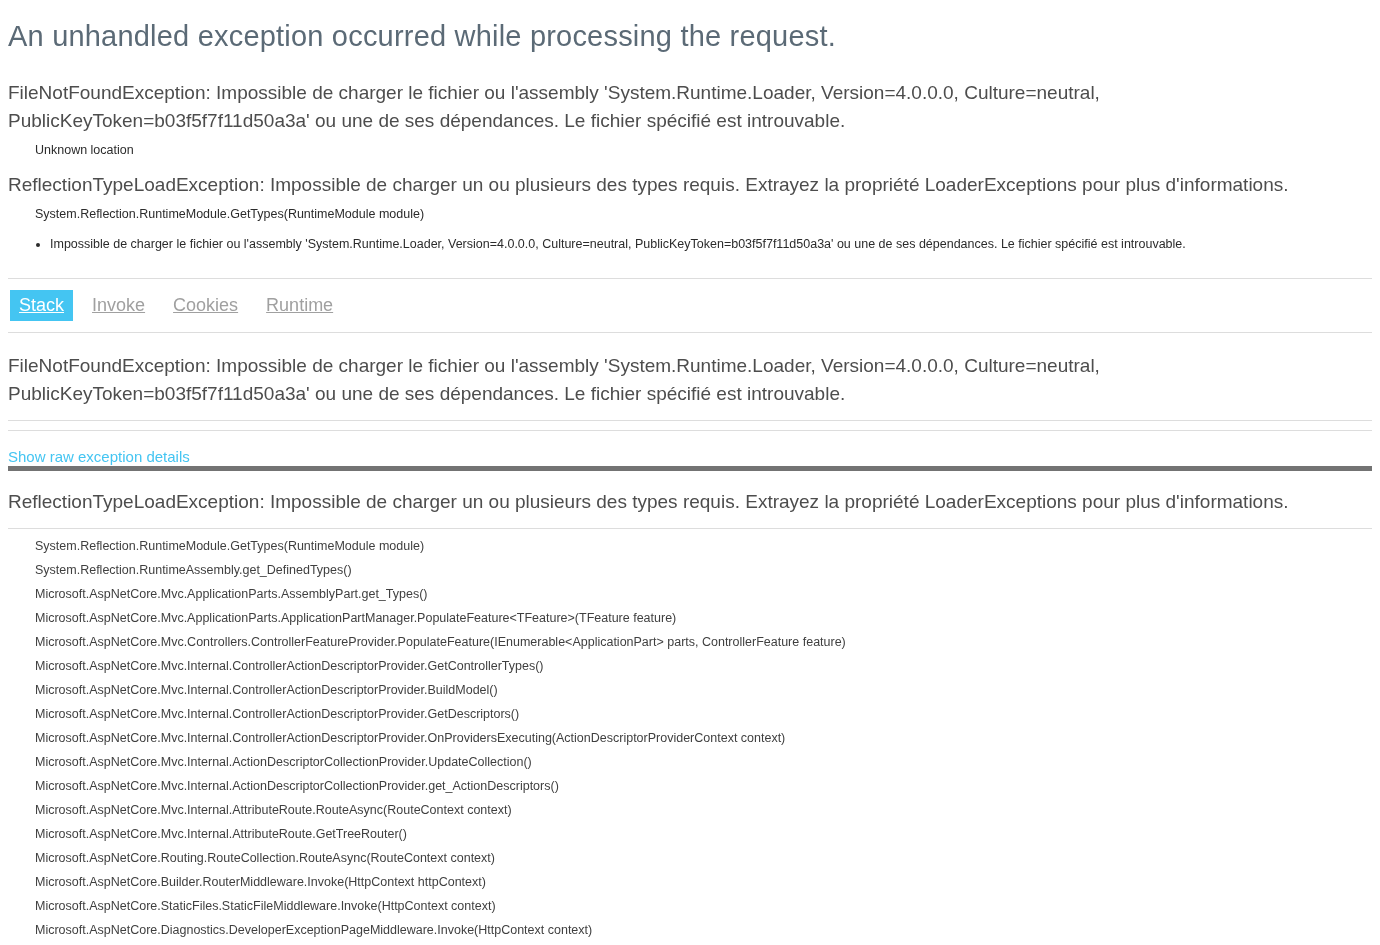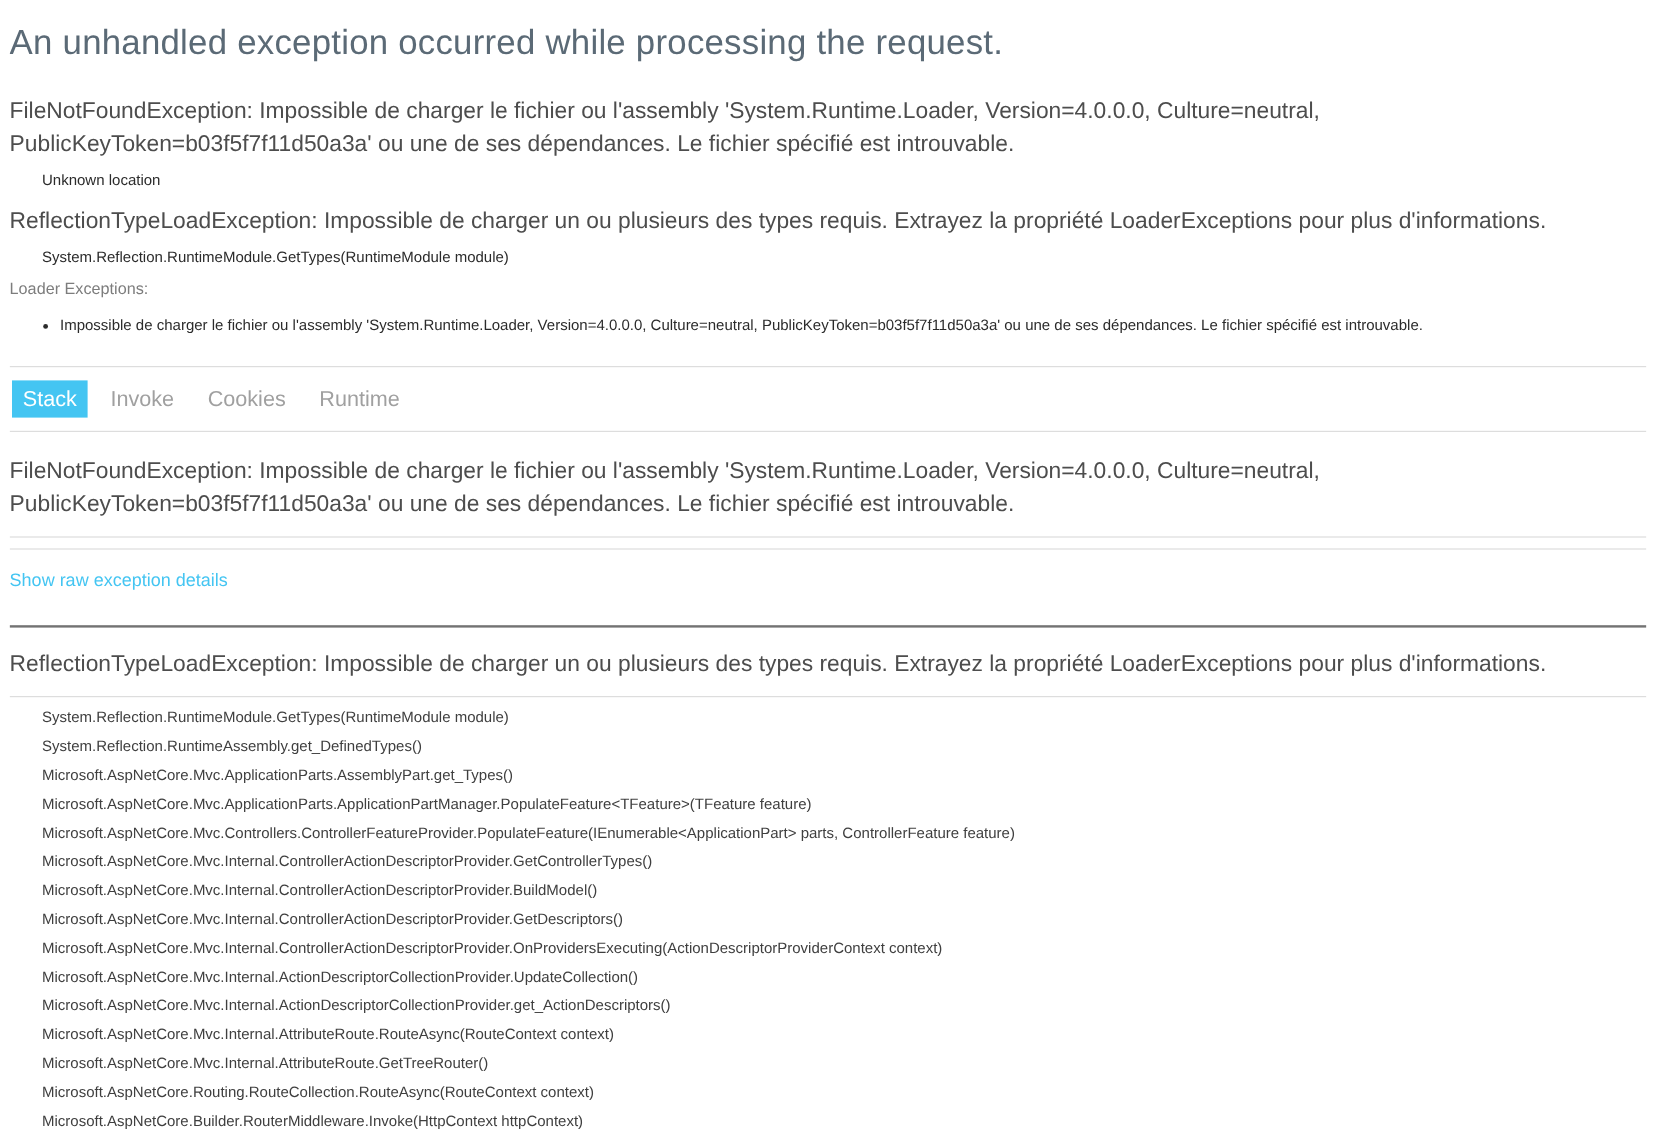--- a/index.html
+++ b/index.html
@@ -58,42 +58,43 @@
     font-weight: 300;
     border-top: 1px solid #ddd;
     border-bottom: 1px solid #ddd;
   }
   ul#header li {
     display: inline-block;
     margin: 0 5px;
     padding: 5px 9px;
     color: #a0a0a0;
     cursor: pointer;
+    text-decoration: underline;
   }
   ul#header li:first-child { margin-left: 2px; }
   ul#header li.selected {
     background: #44c5f2;
     color: #ffffff;
   }
 
   
   #stackpage { margin-top: 2px; }
   .stackerror {
     font-size: 19px;
     font-weight: 300;
     color: #4d4d4d;
     line-height: 28px;
     padding: 17px 0 12px 0;
     border-bottom: 1px solid #ddd;
   }
   .raw-block {
     margin-top: 9px;
     border-top: 1px solid #ddd;
-    border-bottom: 2px solid #737373;
-    padding: 17px 0 28px 0;
+    border-bottom: 5px solid #737373;
+    padding: 17px 0 0 0;
   }
   .show-raw {
     display: inline-block;
     color: #44c5f2;
     font-size: 15px;
     cursor: pointer;
   }
   ul.frames {
     list-style: none;
     margin: 5px 0 0 0;
@@ -112,21 +113,20 @@
 
 <h1 class="page-title">An unhandled exception occurred while processing the request.</h1>
 
 <div>
   <span class="titleerror">FileNotFoundException: Impossible de charger le fichier ou l'assembly 'System.Runtime.Loader, Version=4.0.0.0, Culture=neutral, PublicKeyToken=b03f5f7f11d50a3a' ou une de ses dépendances. Le fichier spécifié est introuvable.</span>
   <p class="location">Unknown location</p>
 
   <span class="titleerror">ReflectionTypeLoadException: Impossible de charger un ou plusieurs des types requis. Extrayez la propriété LoaderExceptions pour plus d'informations.</span>
   <p class="location">System.Reflection.RuntimeModule.GetTypes(RuntimeModule module)</p>
 
-  <div class="loader-label">Loader Exceptions:</div>
   <ul class="loader-list">
       <li>Impossible de charger le fichier ou l'assembly 'System.Runtime.Loader, Version=4.0.0.0, Culture=neutral, PublicKeyToken=b03f5f7f11d50a3a' ou une de ses dépendances. Le fichier spécifié est introuvable.</li>
     </ul>
 </div>
 
 <ul id="header"><li class="selected">Stack</li><li class="">Invoke</li><li class="">Cookies</li><li class="">Runtime</li></ul>
 
 <div id="stackpage">
   <div class="stackerror">FileNotFoundException: Impossible de charger le fichier ou l'assembly 'System.Runtime.Loader, Version=4.0.0.0, Culture=neutral, PublicKeyToken=b03f5f7f11d50a3a' ou une de ses dépendances. Le fichier spécifié est introuvable.</div>
 

